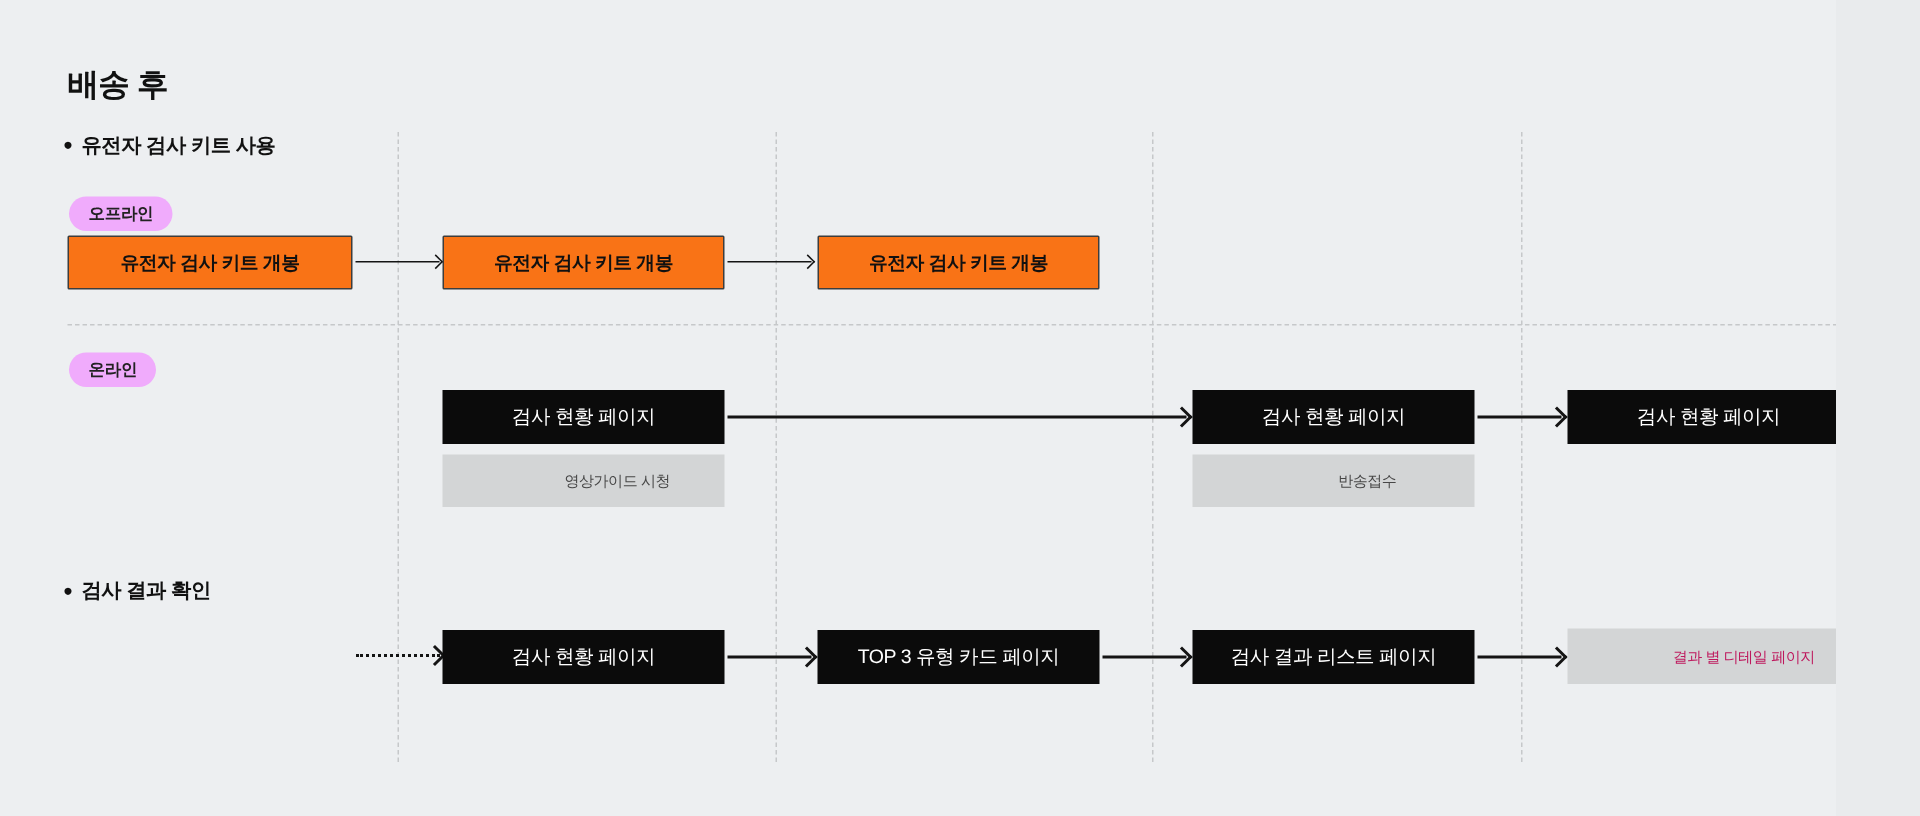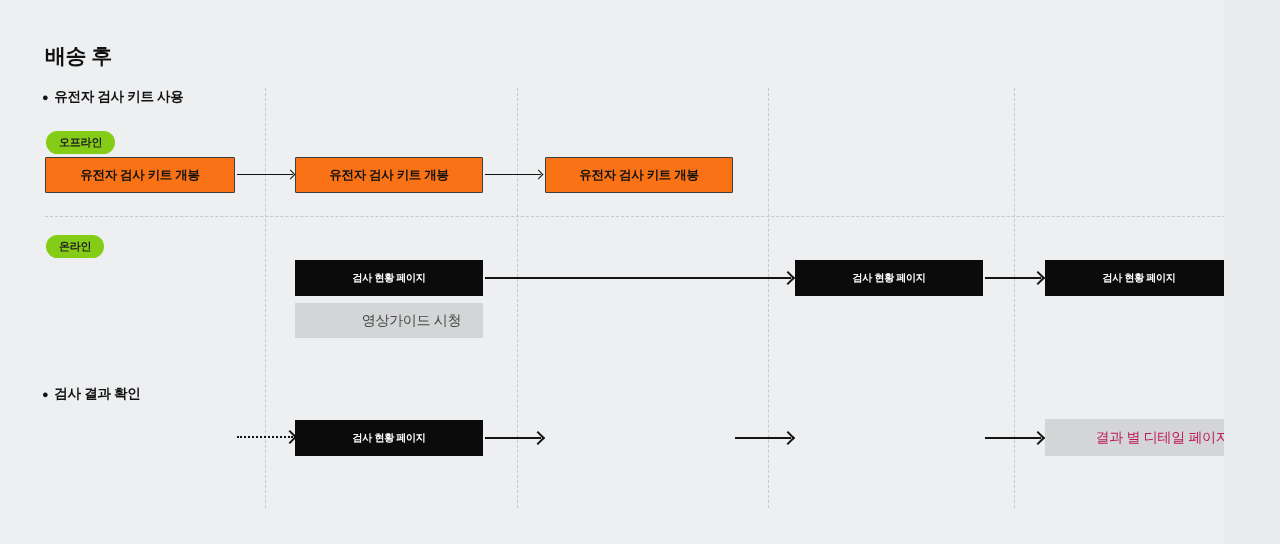--- a/index.html
+++ b/index.html
@@ -31,44 +31,44 @@
   .section-label{
     position:absolute;left:42px;
     display:flex;align-items:center;gap:6px;
     font-size:13.5px;font-weight:bold;color:#111;
     letter-spacing:-0.3px;
   }
   .section-label .bullet{font-size:11px;line-height:1;}
   
   .badge{
     position:absolute;left:46px;
-    background:#84cc16;color:#222;
+    background:#f0abfc;color:#222;
     font-size:11px;font-weight:bold;
     padding:4px 13px;border-radius:12px;
     letter-spacing:-0.2px;
   }
   
   .box{
     position:absolute;
     display:flex;align-items:center;justify-content:center;
     text-align:center;
     font-size:12.5px;letter-spacing:-0.3px;
     box-sizing:border-box;
   }
   .box.white{
     background:#f97316;border:1.5px solid #3d3d3d;
     color:#111;font-weight:bold;border-radius:1px;
   }
   .box.black{
     background:#0b0b0b;color:#ffffff;
-    font-weight:bold;font-size:10px;
+    font-weight:normal;font-size:13px;
   }
   .box.gray{
     background:#d3d5d6;color:#474747;
-    font-size:14px;font-weight:500;padding-left:45px;
+    font-size:10px;font-weight:500;padding-left:45px;
   }
   .box.gray.muted{color:#be185d;}
   .box .two-lines{line-height:1.45;}
   
   .arrow{position:absolute;height:0;border-top:2px solid #141414;}
   .arrow::after{
     content:"";position:absolute;
     right:-2px;top:-6px;
     width:8px;height:8px;
     border-top:2px solid #141414;border-right:2px solid #141414;
@@ -110,38 +110,41 @@
   <div class="box white" style="left:545px;top:157px;width:188px;height:36px">유전자 검사 키트 개봉</div>
 
   <div class="badge" style="top:235px">온라인</div>
 
   <div class="box black" style="left:295px;top:260px;width:188px;height:36px">검사 현황 페이지</div>
   <div class="box gray" style="left:295px;top:303px;width:188px;height:35px">영상가이드 시청</div>
 
   <div class="arrow" style="left:485px;top:277px;width:306px"></div>
 
   <div class="box black" style="left:795px;top:260px;width:188px;height:36px">검사 현황 페이지</div>
+  <div class="box gray" style="left:795px;top:303px;width:188px;height:35px">반송접수</div>
 
   <div class="arrow" style="left:985px;top:277px;width:56px"></div>
 
   <div class="box black" style="left:1045px;top:260px;width:188px;height:36px">검사 현황 페이지</div>
 
   <div class="section-label" style="top:385px">
     <span class="bullet">●</span>
     <span>검사 결과 확인</span>
   </div>
 
 
   <div class="arrow dotted" style="left:237px;top:436px;width:56px"></div>
 
   <div class="box black" style="left:295px;top:420px;width:188px;height:36px">검사 현황 페이지</div>
 
   <div class="arrow" style="left:485px;top:437px;width:56px"></div>
 
+  <div class="box black" style="left:545px;top:420px;width:188px;height:36px">TOP 3 유형 카드 페이지</div>
 
   <div class="arrow" style="left:735px;top:437px;width:56px"></div>
 
+  <div class="box black" style="left:795px;top:420px;width:188px;height:36px">검사 결과 리스트 페이지</div>
 
   <div class="arrow" style="left:985px;top:437px;width:56px"></div>
 
   <div class="box gray muted" style="left:1045px;top:419px;width:190px;height:37px">결과 별 디테일 페이지</div>
 
 </div>
 
 </body></html>

